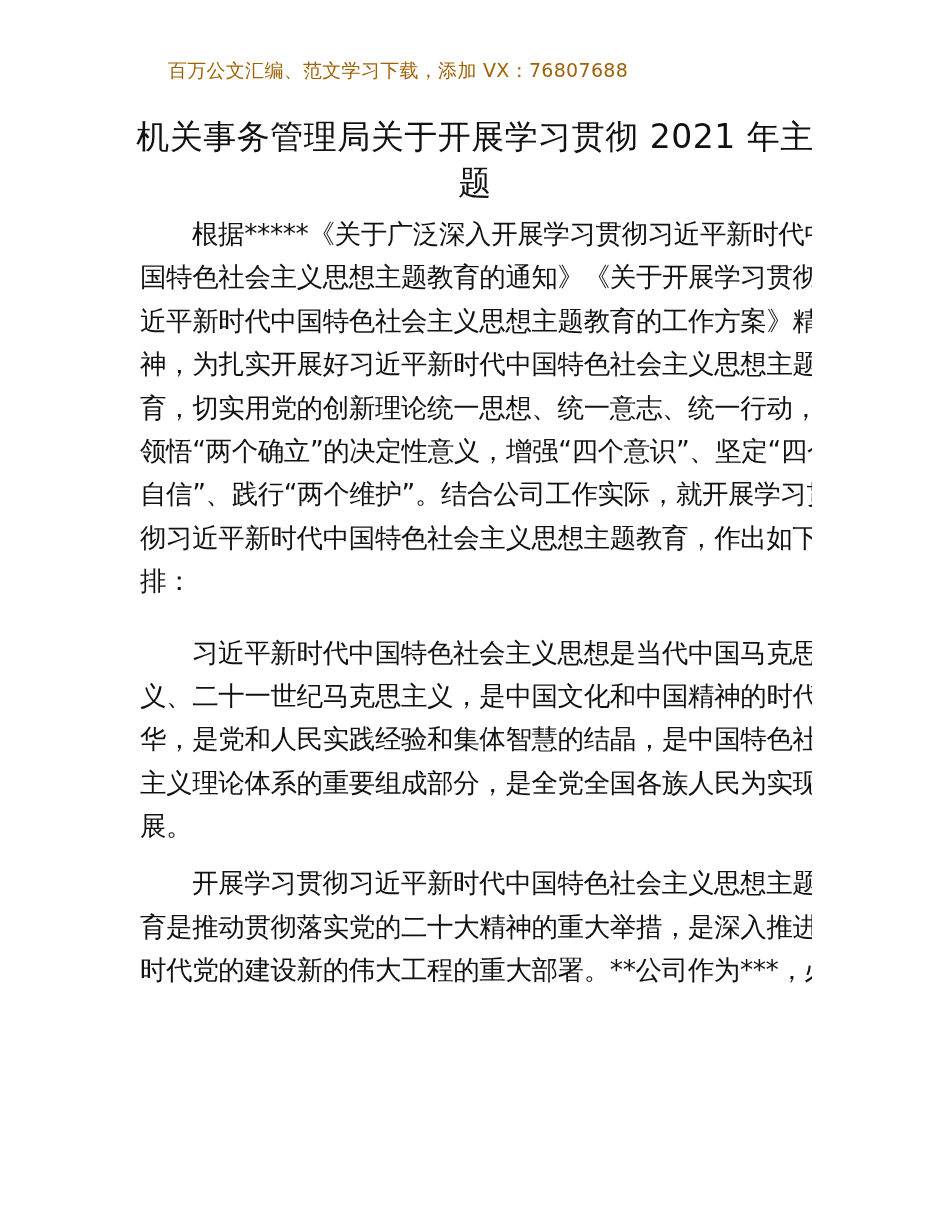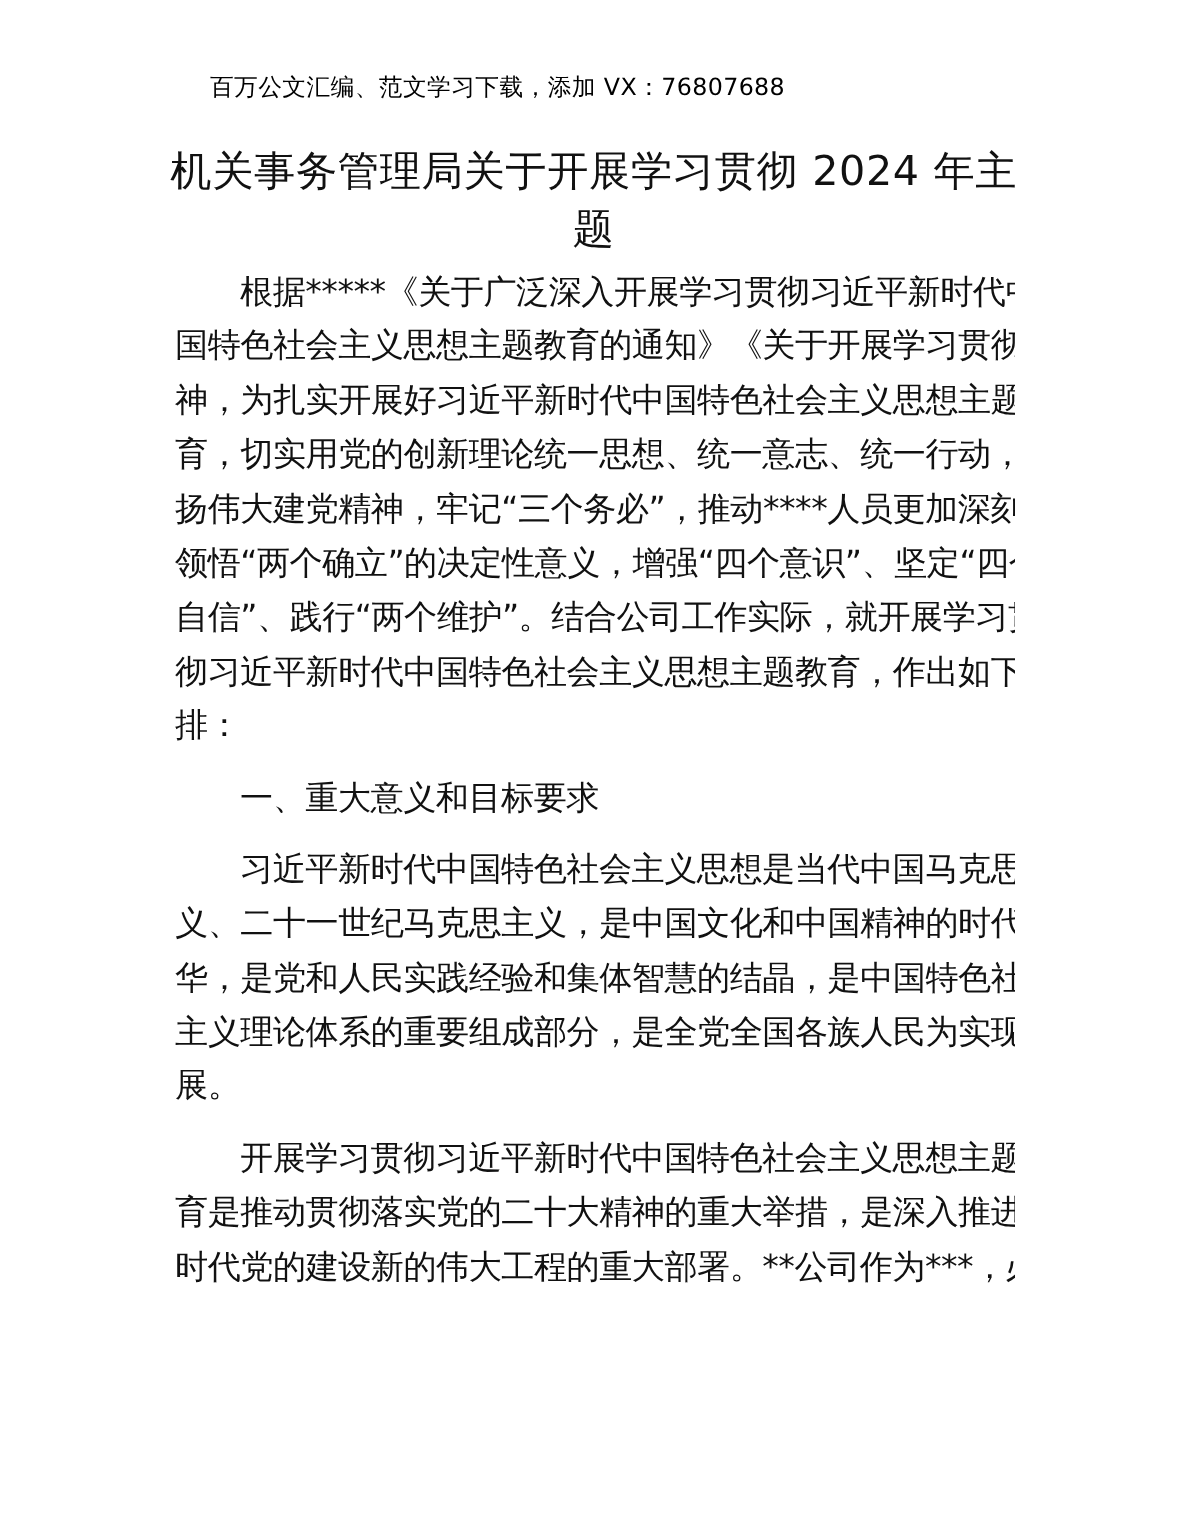--- a/index.html
+++ b/index.html
@@ -1,52 +1,49 @@
 <!DOCTYPE html>
 <html><head>
 <meta charset="utf-8">
 <style>
   html, body { margin: 0; padding: 0; background: #ffffff; }
   body { width: 950px; height: 1230px; position: relative; overflow: hidden;
          font-family: "DejaVu Sans", "Liberation Sans", sans-serif; color: #111; }
   .header { position: absolute; top: 56px; left: 0; width: 796px; text-align: center;
-            font-size: 19px; color: #000000; line-height: 28px; letter-spacing: 0.3px; }
+            font-size: 19px; color: #a16207; line-height: 28px; letter-spacing: 0.3px; }
   .title { position: absolute; top: 114px; left: 120px; width: 710px; text-align: center;
            font-size: 33px; line-height: 46px; color: #111; letter-spacing: 0.5px; }
   .body-text { position: absolute; top: 212px; left: 140px; width: 672px; }
   .line { height: 43.4px; line-height: 43.4px; font-size: 26.5px; white-space: nowrap;
           overflow: hidden; letter-spacing: -0.4px; }
   .indent { padding-left: 52px; }
   .gap { height: 14px; }
 </style>
 </head>
 <body>
 
 <div class="header">百万公文汇编、范文学习下载，添加 VX：76807688</div>
 
 <div class="title">
-  <div>机关事务管理局关于开展学习贯彻 2024 年主题</div>
+  <div>机关事务管理局关于开展学习贯彻 2021 年主题</div>
 </div>
 
 <div class="body-text">
   <div>
     <div class="line indent">根据*****《关于广泛深入开展学习贯彻习近平新时代中</div>
     <div class="line">国特色社会主义思想主题教育的通知》《关于开展学习贯彻习</div>
+    <div class="line">近平新时代中国特色社会主义思想主题教育的工作方案》精</div>
     <div class="line">神，为扎实开展好习近平新时代中国特色社会主义思想主题教</div>
     <div class="line">育，切实用党的创新理论统一思想、统一意志、统一行动，弘</div>
-    <div class="line">扬伟大建党精神，牢记“三个务必”，推动****人员更加深刻</div>
     <div class="line">领悟“两个确立”的决定性意义，增强“四个意识”、坚定“四个</div>
     <div class="line">自信”、践行“两个维护”。结合公司工作实际，就开展学习贯</div>
     <div class="line">彻习近平新时代中国特色社会主义思想主题教育，作出如下安</div>
     <div class="line">排：</div>
   </div>
   <div class="gap"></div>
-  <div>
-    <div class="line indent">一、重大意义和目标要求</div>
-  </div>
   <div class="gap"></div>
   <div>
     <div class="line indent">习近平新时代中国特色社会主义思想是当代中国马克思主</div>
     <div class="line">义、二十一世纪马克思主义，是中国文化和中国精神的时代精</div>
     <div class="line">华，是党和人民实践经验和集体智慧的结晶，是中国特色社会</div>
     <div class="line">主义理论体系的重要组成部分，是全党全国各族人民为实现中</div>
     <div class="line">展。</div>
   </div>
   <div class="gap"></div>
   <div>

